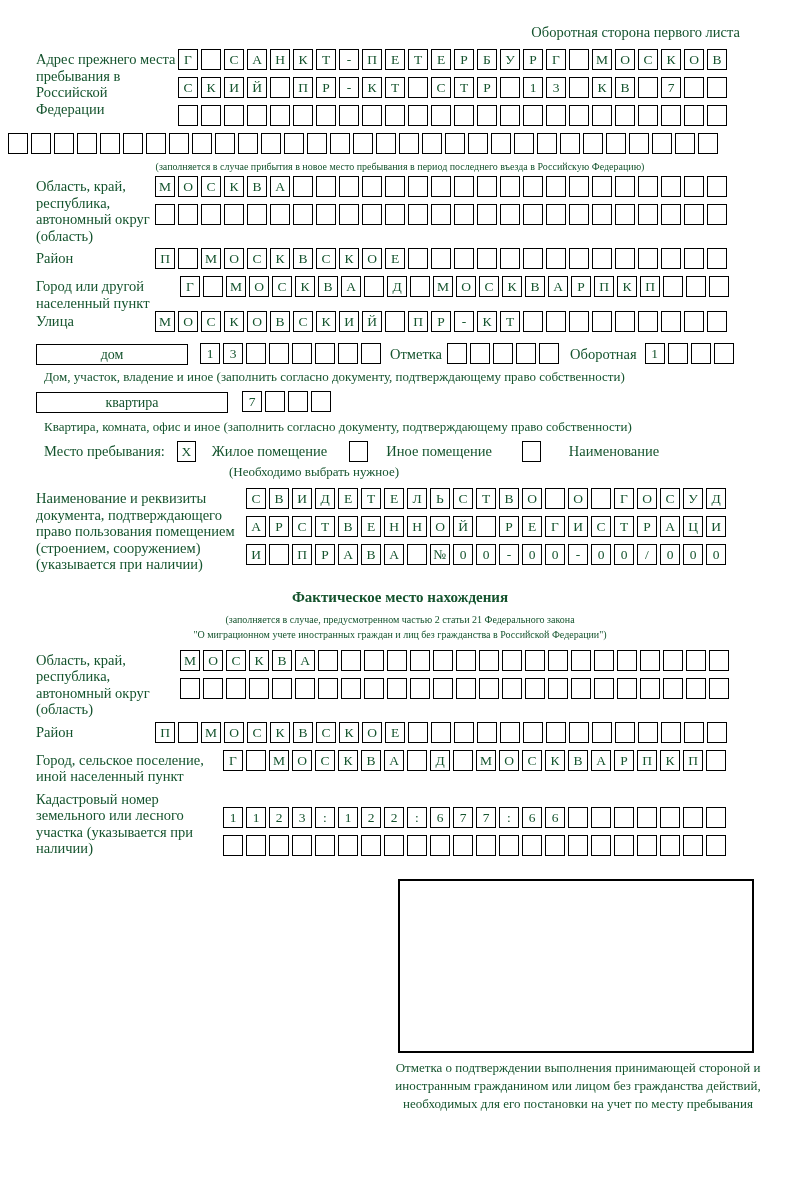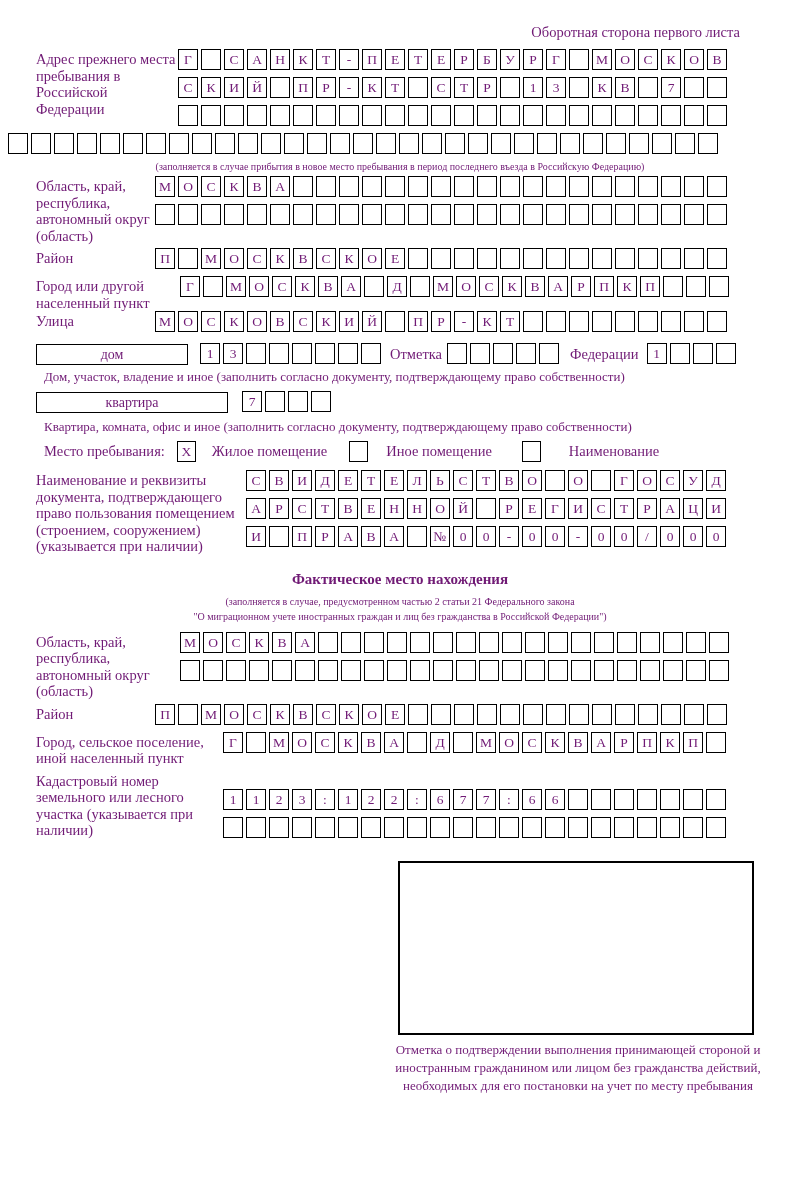--- a/index.html
+++ b/index.html
@@ -1,21 +1,21 @@
 <!DOCTYPE html>
 <html><head>
 <meta charset="utf-8">
 <style>
   html, body { margin:0; padding:0; background:#ffffff; }
   .page {
     position: relative;
     width: 800px;
     height: 1180px;
     background: #ffffff;
-    color: #701a75;
+    color: #14532d;
     font-family: "Liberation Serif", "DejaVu Serif", serif;
     font-size: 14.5px;
     overflow: hidden;
     box-sizing: border-box;
   }
   .hdr-right {
     text-align: right;
     padding: 24px 60px 0 0;
     font-size: 14.5px;
   }
@@ -365,21 +365,21 @@
     <span>Отметка</span>
     <span class="gap" style="width:5px;"></span>
     <span class="cell-row" style="margin-bottom:0;">
         <span class="cell"></span>
         <span class="cell"></span>
         <span class="cell"></span>
         <span class="cell"></span>
         <span class="cell"></span>
       </span>
     <span class="gap" style="width:8px;"></span>
-    <span>Федерации</span>
+    <span>Оборотная</span>
     <span class="gap" style="width:8px;"></span>
     <span class="cell-row" style="margin-bottom:0;">
         <span class="cell">1</span>
         <span class="cell"></span>
         <span class="cell"></span>
         <span class="cell"></span>
       </span>
   </div>
   <div class="caption mt4">Дом, участок, владение и иное (заполнить согласно документу, подтверждающему право собственности)</div>
 
@@ -403,20 +403,21 @@
     <span>Жилое помещение</span>
     <span class="gap" style="width:22px;"></span>
     <span class="chk"></span>
     <span class="gap" style="width:18px;"></span>
     <span>Иное помещение</span>
     <span class="gap" style="width:30px;"></span>
     <span class="chk"></span>
     <span class="gap" style="width:28px;"></span>
     <span>Наименование</span>
   </div>
+  <div style="margin-left:44px; width:540px; text-align:center; font-size:13px;">(Необходимо выбрать нужное)</div>
 
   <div class="field mt8">
     <div class="field-label" style="width:210px;">Наименование и реквизиты документа, подтверждающего право пользования помещением (строением, сооружением) (указывается при наличии)</div>
     <div class="rows">
       <div class="cell-row">
           <span class="cell">С</span>
           <span class="cell">В</span>
           <span class="cell">И</span>
           <span class="cell">Д</span>
           <span class="cell">Е</span>

